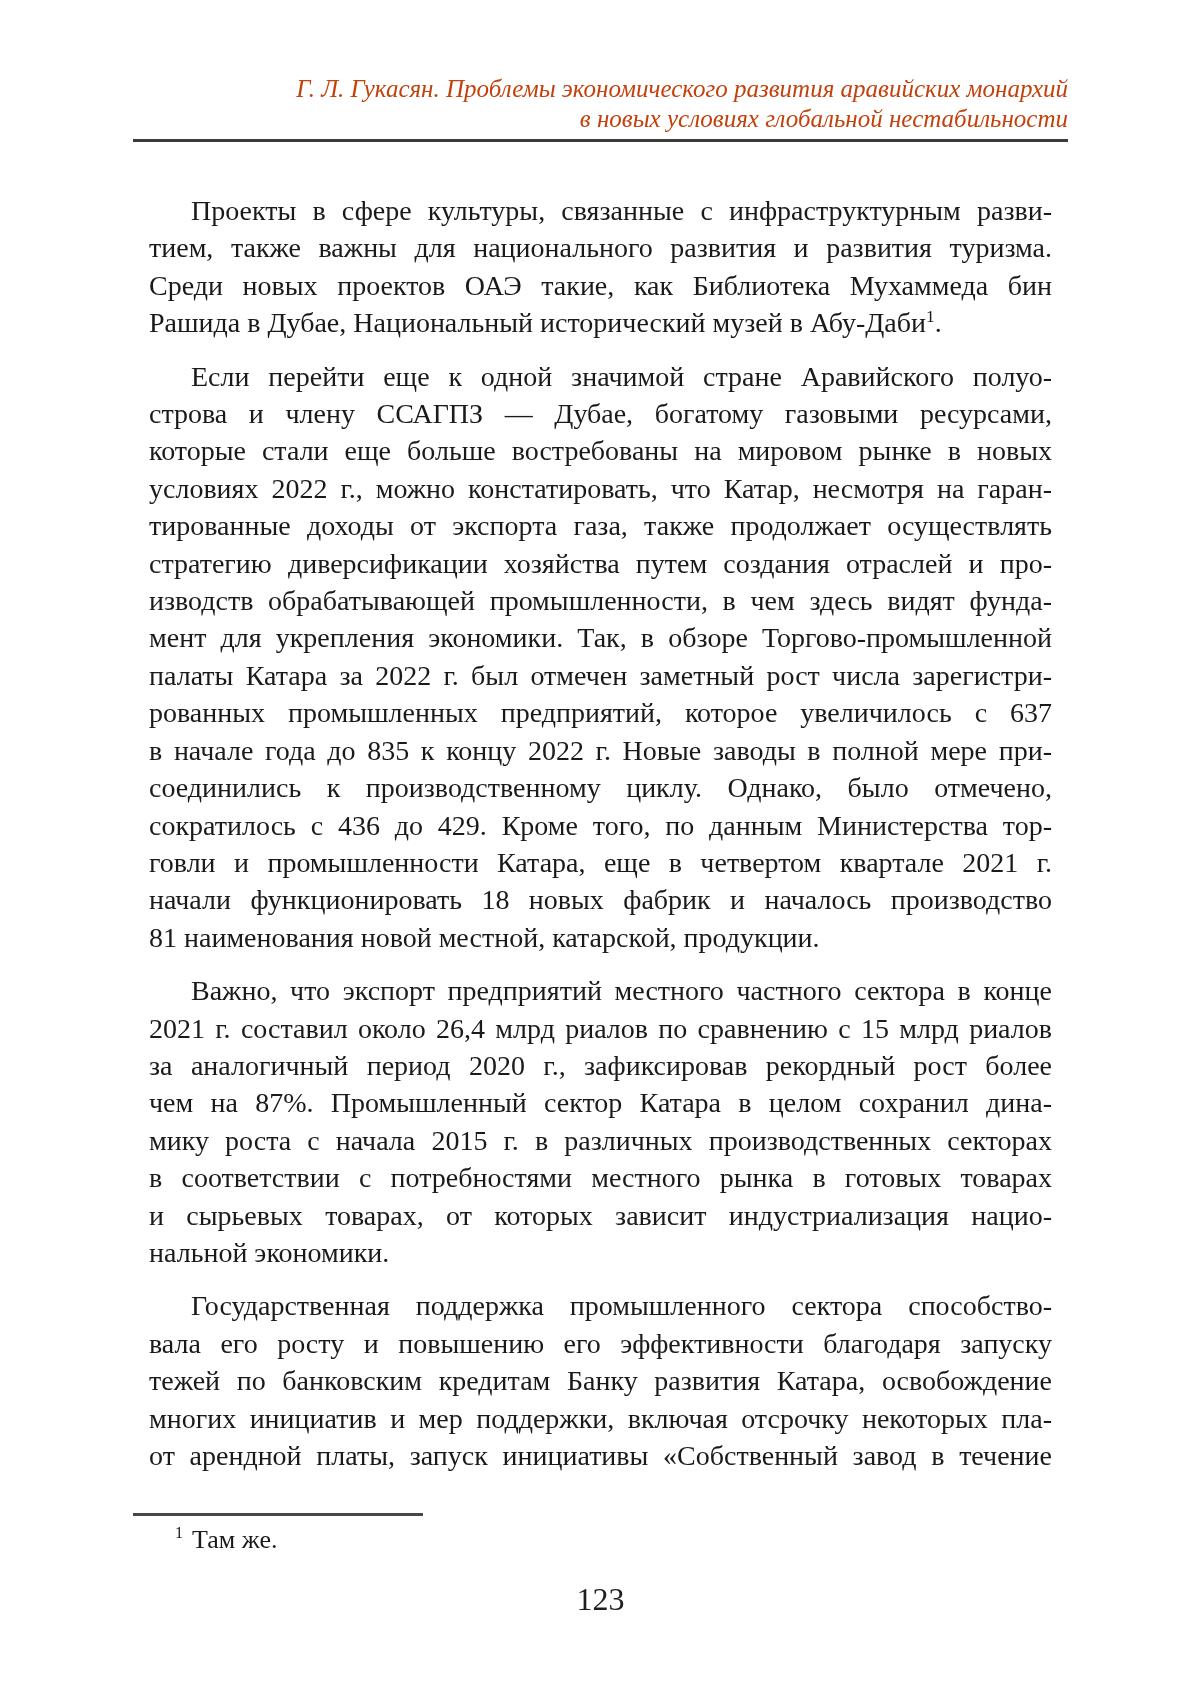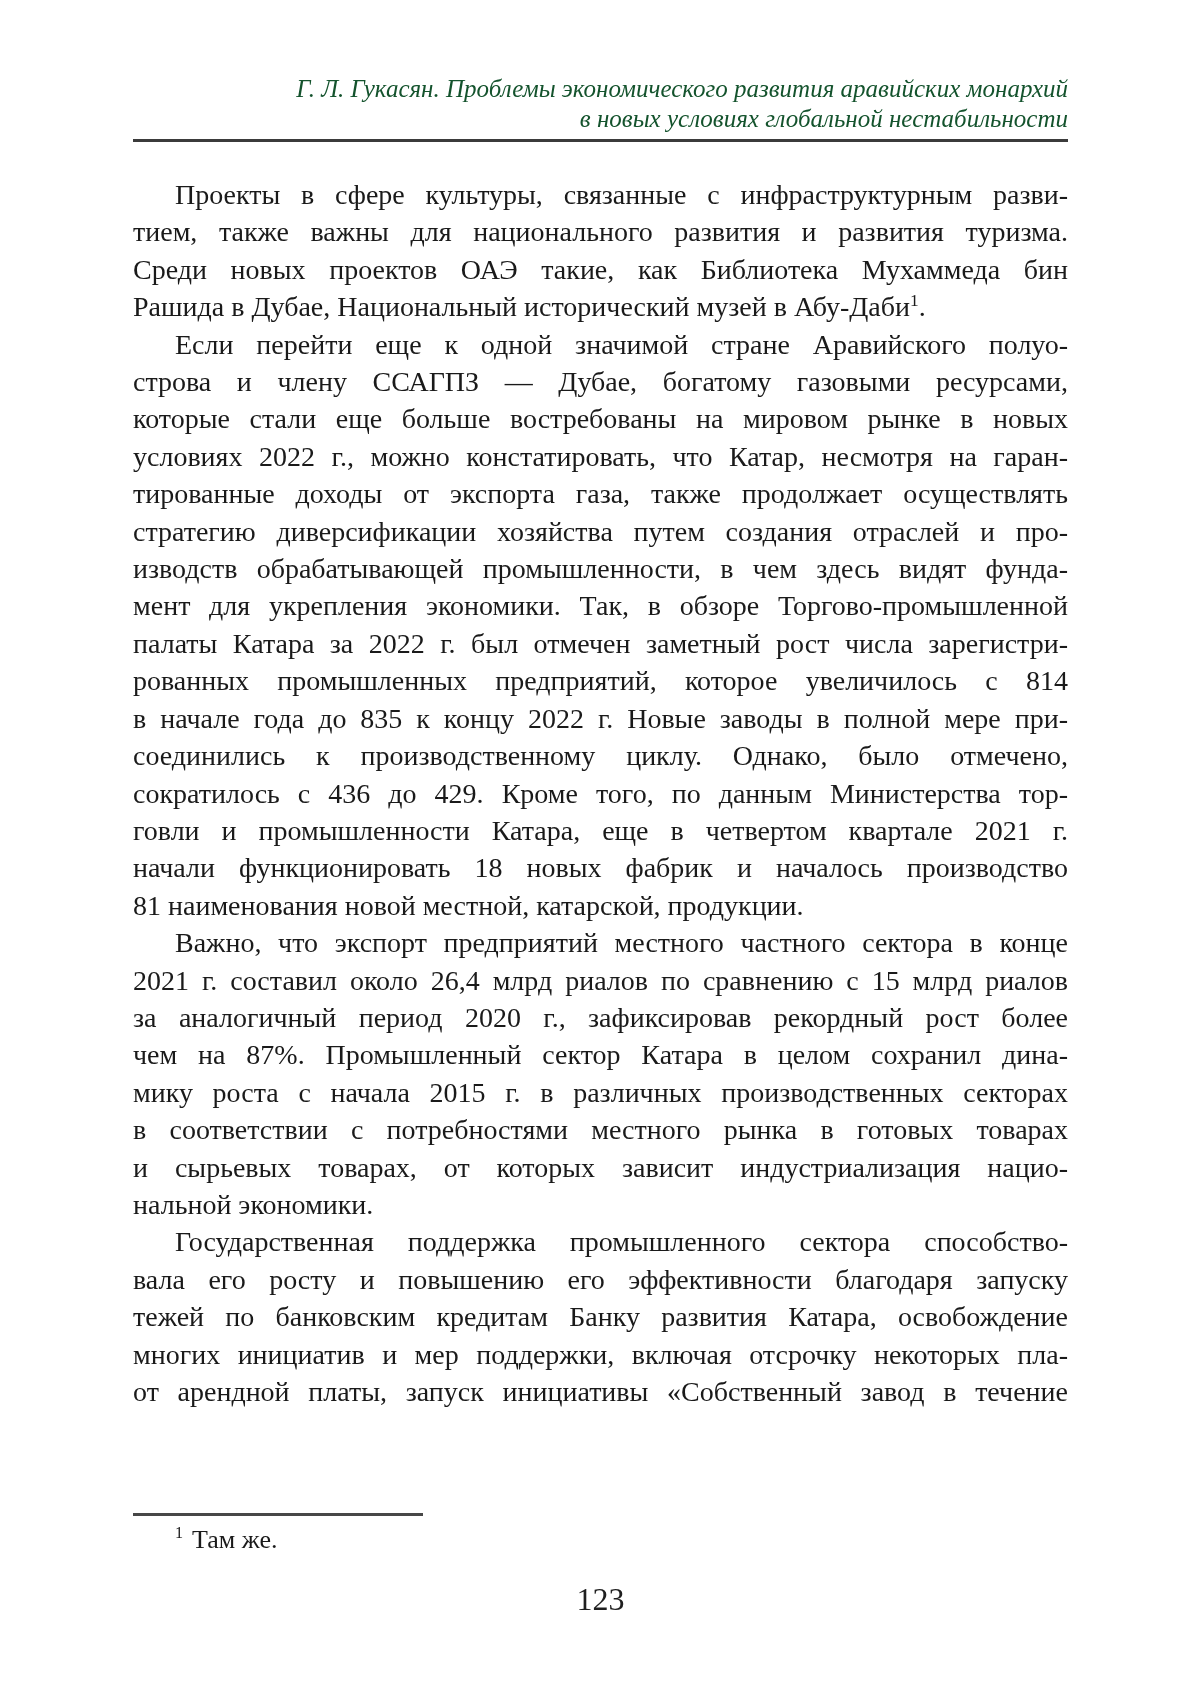--- a/index.html
+++ b/index.html
@@ -20,39 +20,39 @@
   }
   .running-header {
     position: absolute;
     top: 74px;
     left: 133px;
     width: 935px;
     text-align: right;
     font-style: italic;
     font-size: 25px;
     line-height: 30px;
-    color: #14532d;
+    color: #c2410c;
   }
   .header-rule {
     position: absolute;
     top: 139px;
     left: 133px;
     width: 935px;
     height: 3px;
     background: #3b3b3b;
   }
   .body-text {
     position: absolute;
     top: 176px;
     left: 133px;
     width: 935px;
     font-size: 28px;
     line-height: 37.4px;
   }
-  .para { margin: 0; padding: 0; }
+  .para { margin: 16px; padding: 0; }
   .line {
     text-align: justify;
     text-align-last: justify;
   }
   .line.first { text-indent: 42px; }
   .line.last  { text-align-last: left; }
   sup.fn-ref {
     font-size: 0.62em;
     line-height: 0;
     vertical-align: super;
@@ -115,21 +115,21 @@
     <div class="para">
       <div class="line first">Если перейти еще к одной значимой стране Аравийского полуо-</div>
       <div class="line">строва и члену ССАГПЗ — Дубае, богатому газовыми ресурсами,</div>
       <div class="line">которые стали еще больше востребованы на мировом рынке в новых</div>
       <div class="line">условиях 2022 г., можно констатировать, что Катар, несмотря на гаран-</div>
       <div class="line">тированные доходы от экспорта газа, также продолжает осуществлять</div>
       <div class="line">стратегию диверсификации хозяйства путем создания отраслей и про-</div>
       <div class="line">изводств обрабатывающей промышленности, в чем здесь видят фунда-</div>
       <div class="line">мент для укрепления экономики. Так, в обзоре Торгово-промышленной</div>
       <div class="line">палаты Катара за 2022 г. был отмечен заметный рост числа зарегистри-</div>
-      <div class="line">рованных промышленных предприятий, которое увеличилось с 814</div>
+      <div class="line">рованных промышленных предприятий, которое увеличилось с 637</div>
       <div class="line">в начале года до 835 к концу 2022 г. Новые заводы в полной мере при-</div>
       <div class="line">соединились к производственному циклу. Однако, было отмечено,</div>
       <div class="line">сократилось с 436 до 429. Кроме того, по данным Министерства тор-</div>
       <div class="line">говли и промышленности Катара, еще в четвертом квартале 2021 г.</div>
       <div class="line">начали функционировать 18 новых фабрик и началось производство</div>
       <div class="line last">81 наименования новой местной, катарской, продукции.</div>
     </div>
 
     <div class="para">
       <div class="line first">Важно, что экспорт предприятий местного частного сектора в конце</div>

